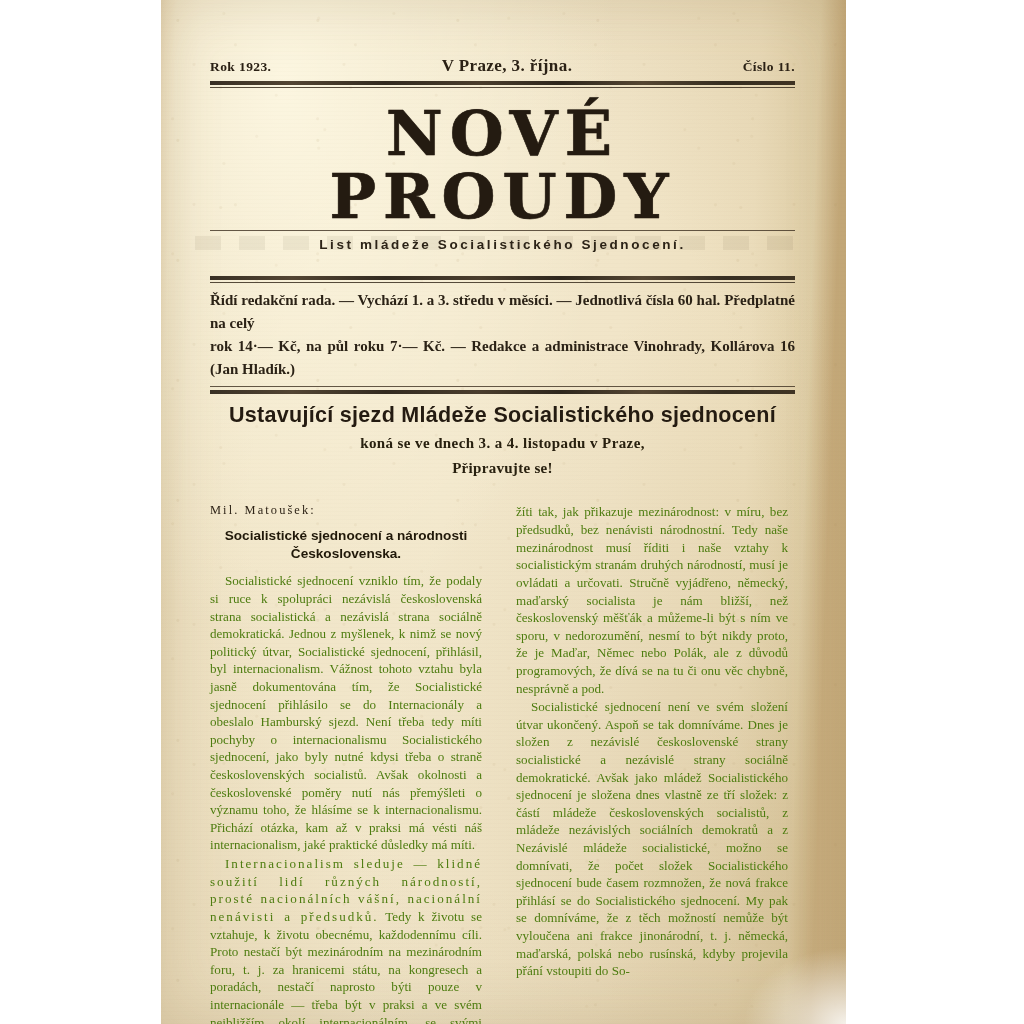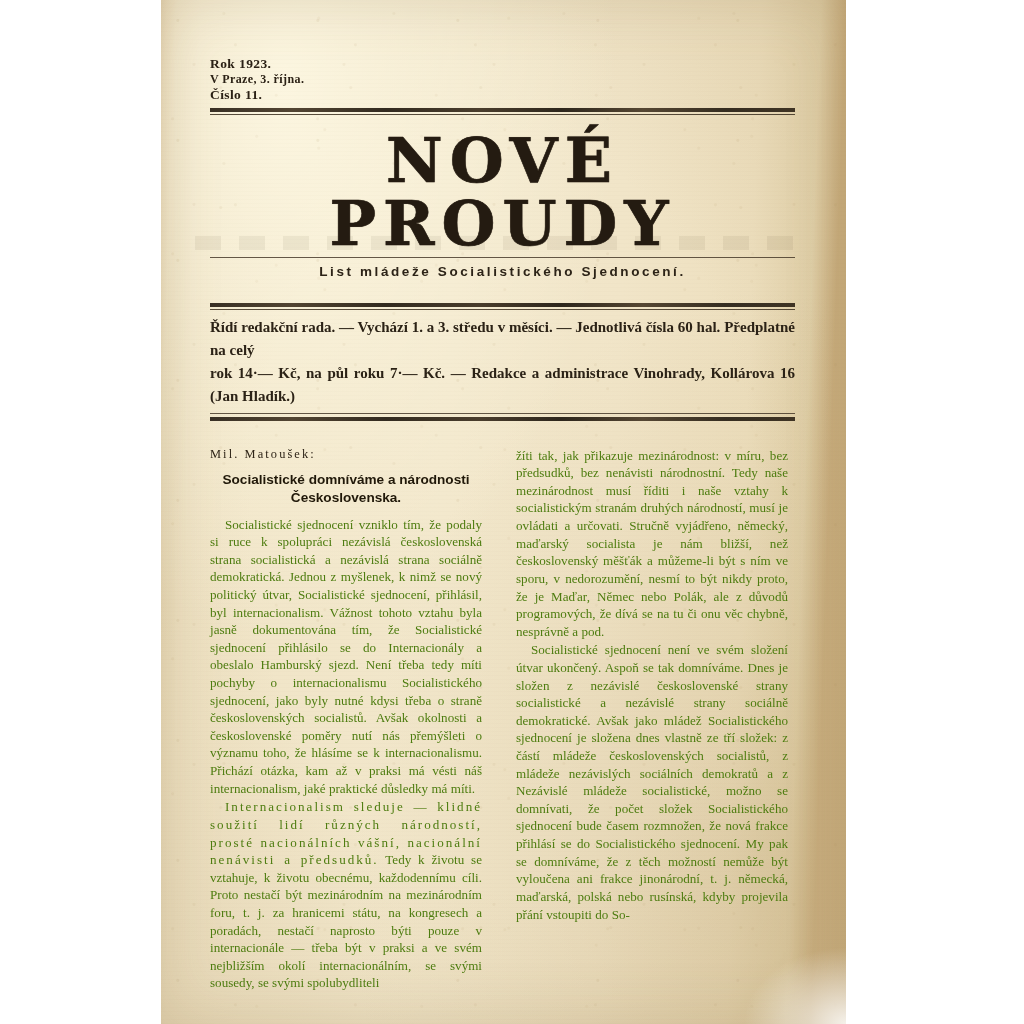--- a/index.html
+++ b/index.html
@@ -59,23 +59,22 @@
     width:585px;
     color:#241c10;
   }
 
   
   #masthead-line{
     display:flex;align-items:baseline;justify-content:space-between;
     font-family:"Liberation Serif",serif;
     font-weight:bold;font-size:13.5px;letter-spacing:.4px;
     color:#2b2115;
-    flex-direction:column;
-  }
-  #masthead-line .mid{font-size:12px;}
+  }
+  #masthead-line .mid{font-size:17px;}
 
   
   .rule-thick{
     height:4px;margin-top:5px;
     background:linear-gradient(90deg,#2a2117 0%,#463826 14%,#241c12 30%,
                #3d3020 46%,#1f180f 60%,#4a3b28 74%,#282015 88%,#33281a 100%);
     opacity:.93;
   }
   .rule-thin{
     height:1px;margin-top:2px;background:#3a2e1e;opacity:.85;
@@ -232,27 +231,32 @@
   <div class="rule-thin"></div>
 
   <div id="imprint">
     <span>Řídí redakční rada. — Vychází 1. a 3. středu v měsíci. — Jednotlivá čísla 60 hal. Předplatné na celý</span><br>
     <span>rok 14·— Kč, na půl roku 7·— Kč. — Redakce a administrace Vinohrady, Kollárova 16 (Jan Hladík.)</span>
   </div>
 
   <div class="rule-hair"></div>
   <div class="rule-thick" style="margin-top:3px"></div>
 
+  <div id="headline-block">
+    <div id="headline-main">Ustavující sjezd Mládeže Socialistického sjednocení</div>
+    <div id="headline-sub1">koná se ve dnech 3. a 4. listopadu v Praze,</div>
+    <div id="headline-sub2">Připravujte se!</div>
+  </div>
 
   <div id="columns">
 
     <div class="column">
       <div class="byline">Mil. Matoušek:</div>
       <div class="art-title">
-        <span class="l1">Socialistické domníváme a národnosti</span>
+        <span class="l1">Socialistické sjednocení a národnosti</span>
         <span class="l2">Československa.</span>
       </div>
       <p class="body">Socialistické sjednocení vzniklo tím, že podaly si ruce k spolupráci nezávislá československá strana socialistická a nezávislá strana sociálně demokratická. Jednou z myšlenek, k nimž se nový politický útvar, Socialistické sjednocení, přihlásil, byl internacionalism. Vážnost tohoto vztahu byla jasně dokumentována tím, že Socialistické sjednocení přihlásilo se do Internacionály a obeslalo Hamburský sjezd. Není třeba tedy míti pochyby o internacionalismu Socialistického sjednocení, jako byly nutné kdysi třeba o straně československých socialistů. Avšak okolnosti a československé poměry nutí nás přemýšleti o významu toho, že hlásíme se k internacionalismu. Přichází otázka, kam až v praksi má vésti náš internacionalism, jaké praktické důsledky má míti.</p>
       <p class="body"><span class="spaced">Internacionalism sleduje — klidné soužití lidí různých národností, prosté nacionálních vášní, nacionální nenávisti a předsudků.</span><span> Tedy k životu se vztahuje, k životu obecnému, každodennímu cíli. Proto nestačí být mezinárodním na mezinárodním foru, t. j. za hranicemi státu, na kongresech a poradách, nestačí naprosto býti pouze v internacionále — třeba být v praksi a ve svém nejbližším okolí internacionálním, se svými sousedy, se svými spolubydliteli</span></p>
     </div>
 
     <div class="column">
       <p class="body" style="text-indent:0">žíti tak, jak přikazuje mezinárodnost: v míru, bez předsudků, bez nenávisti národnostní. Tedy naše mezinárodnost musí říditi i naše vztahy k socialistickým stranám druhých národností, musí je ovládati a určovati. Stručně vyjádřeno, německý, maďarský socialista je nám bližší, než československý měšťák a můžeme-li být s ním ve sporu, v nedorozumění, nesmí to být nikdy proto, že je Maďar, Němec nebo Polák, ale z důvodů programových, že dívá se na tu či onu věc chybně, nesprávně a pod.</p>
       <p class="body">Socialistické sjednocení není ve svém složení útvar ukončený. Aspoň se tak domníváme. Dnes je složen z nezávislé československé strany socialistické a nezávislé strany sociálně demokratické. Avšak jako mládež Socialistického sjednocení je složena dnes vlastně ze tří složek: z částí mládeže československých socialistů, z mládeže nezávislých sociálních demokratů a z Nezávislé mládeže socialistické, možno se domnívati, že počet složek Socialistického sjednocení bude časem rozmnožen, že nová frakce přihlásí se do Socialistického sjednocení. My pak se domníváme, že z těch možností nemůže být vyloučena ani frakce jinonárodní, t. j. německá, maďarská, polská nebo rusínská, kdyby projevila přání vstoupiti do So-</p>
     </div>

